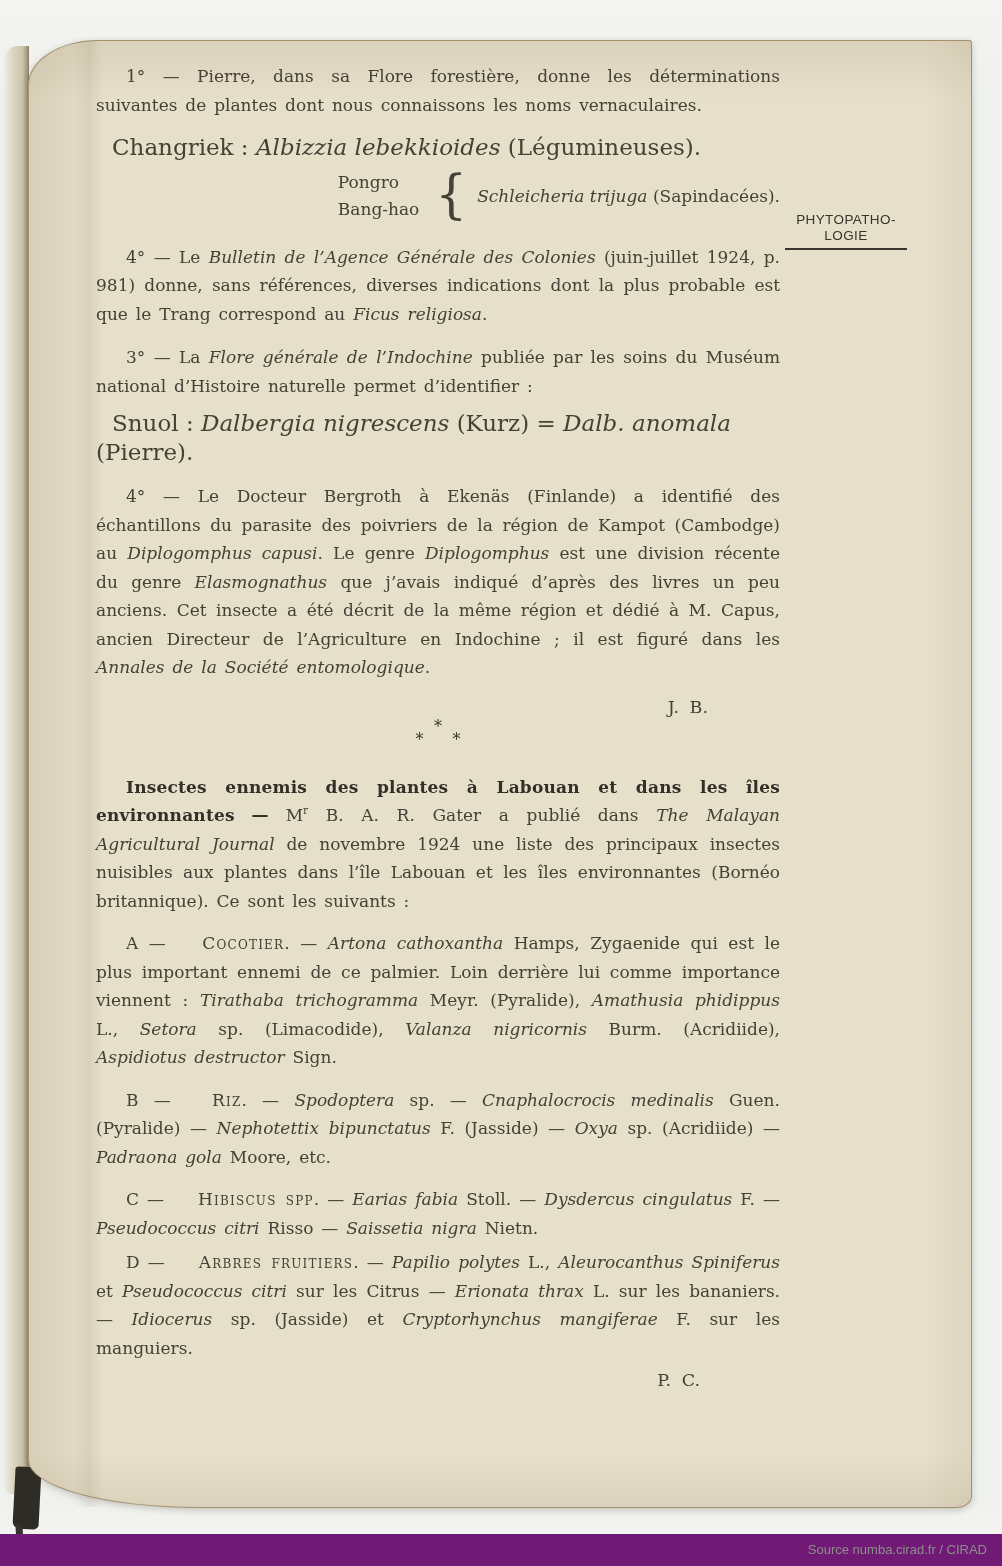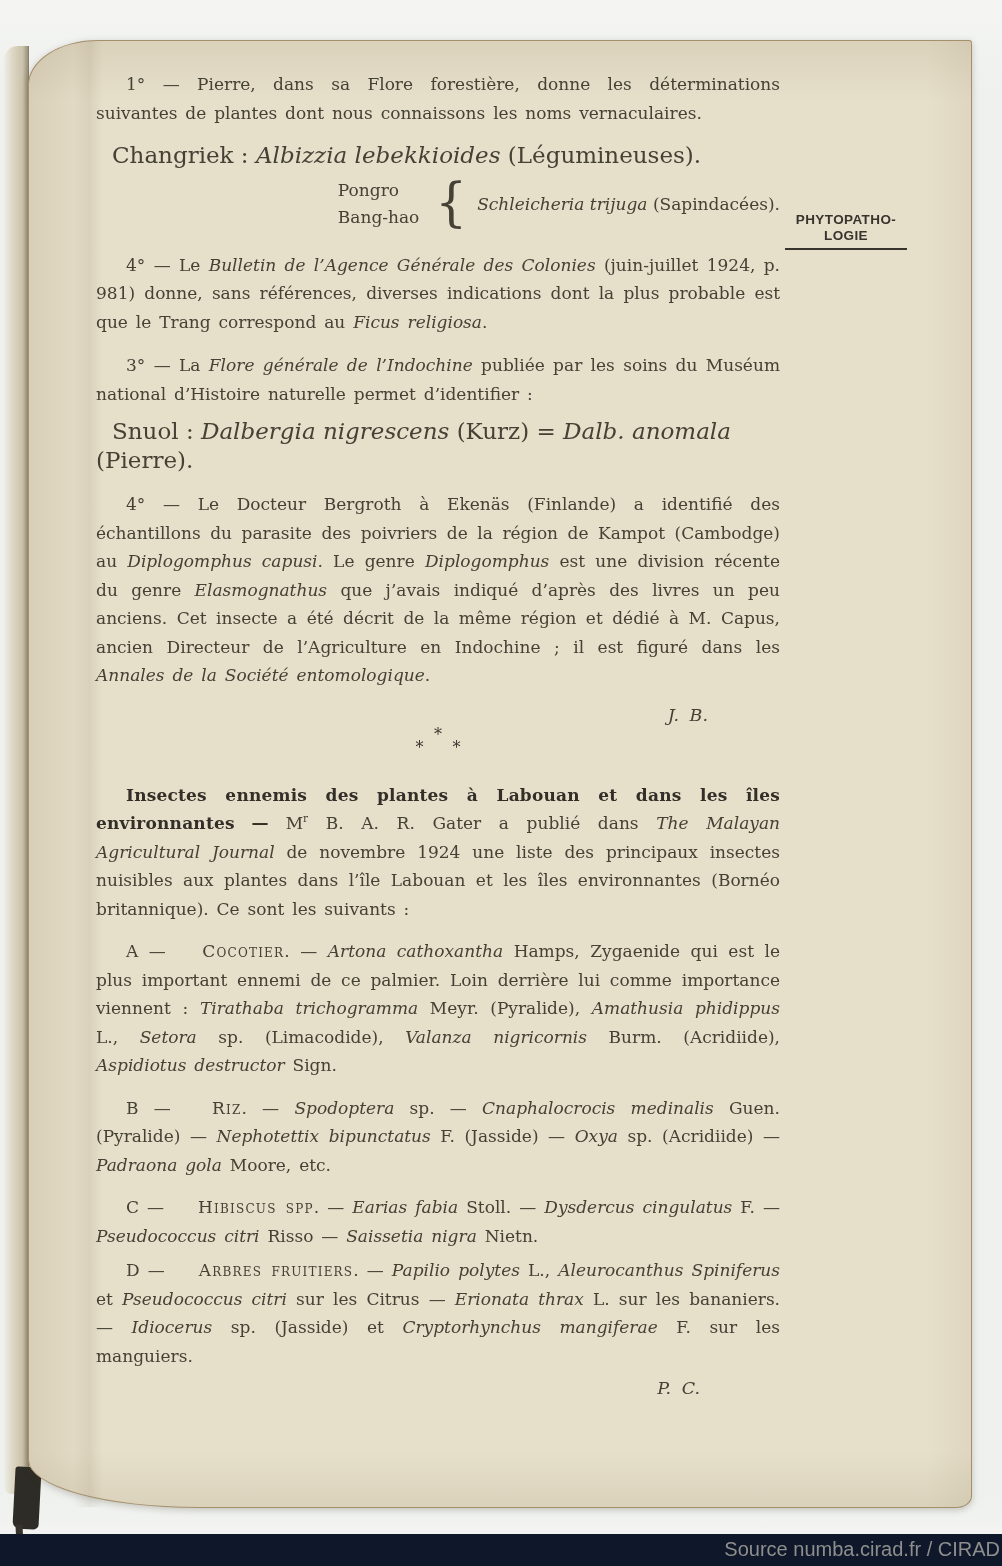--- a/index.html
+++ b/index.html
@@ -46,56 +46,56 @@
     pointer-events:none;
   }
 
   .pagenum {
     text-align:center; margin:0; padding-top:132px;
     font-size:18px; letter-spacing:3px; color:#4c473b; word-spacing:6px;
   }
 
   .margin-label {
     position:absolute; right:64px; top:171px; width:122px;
-    font-family:"Liberation Sans", sans-serif; font-weight:700;
+    font-family:"Liberation Sans", sans-serif; font-weight:400;
     font-size:13.5px; line-height:16px; letter-spacing:0.4px;
     color:#37342d; text-align:center;
     border-bottom:2px solid #37342d; padding-bottom:4px;
   }
   .margin-label span { display:block; }
 
-  .col { position:absolute; left:67px; top:12px; width:684px; color:#454135; }
+  .col { position:absolute; left:67px; top:4px; width:684px; color:#454135; }
 
   .para {
     margin:12px 0 0; text-indent:30px; text-align:justify;
     font-size:17px; line-height:28.5px; word-spacing:2.5px;
   }
   .line { margin:9px 0 0; text-indent:16px; font-size:23px; line-height:28.5px; }
 
   .r-i  { font-style:italic; }
   .r-b  { font-weight:700; color:#332f28; letter-spacing:0.2px; word-spacing:1px; }
   .r-sc { font-variant:small-caps; letter-spacing:1.2px;margin-left:26px; }
   .r-sup{ vertical-align:super; font-size:10.5px; line-height:0; }
 
   .brace-row { display:flex; align-items:center; margin:3px 0 4px; font-size:17px;justify-content:flex-end; }
   .brace-left  { line-height:27px; padding-left:16px; }
   .brace-glyph { font-size:50px; font-weight:400; color:#454135; margin:0 10px 4px 16px; transform:scaleY(1.05); }
 
-  .sig { text-align:right; font-size:17.5px; word-spacing:5px;font-style:italic; }
+  .sig { text-align:right; font-size:17.5px; word-spacing:5px; }
   .sig-jb { margin:15px 72px 0 0; }
   .sig-pc { margin:8px 80px 0 0; }
 
   .asterism { text-align:center; margin-top:3px; color:#3a372e; font-size:16px; line-height:13px; }
   .asterism .row2 { letter-spacing:12px; text-indent:12px; }
 
   .footer {
     position:absolute; left:0; right:0; bottom:0; height:32px;
-    background:#0f172a;
-    font-family:"Liberation Sans", sans-serif; font-size:20px; color:#8e8e8c;
-    text-align:right; line-height:31px; padding-right:2px; box-sizing:border-box;
+    background:#701a75;
+    font-family:"Liberation Sans", sans-serif; font-size:13px; color:#8e8e8c;
+    text-align:right; line-height:31px; padding-right:15px; box-sizing:border-box;
   }
 </style>
 </head>
 <body>
 
 <div class="stage">
 
   <div class="behind-pages"></div>
   <div class="binding-mark"></div>
 

